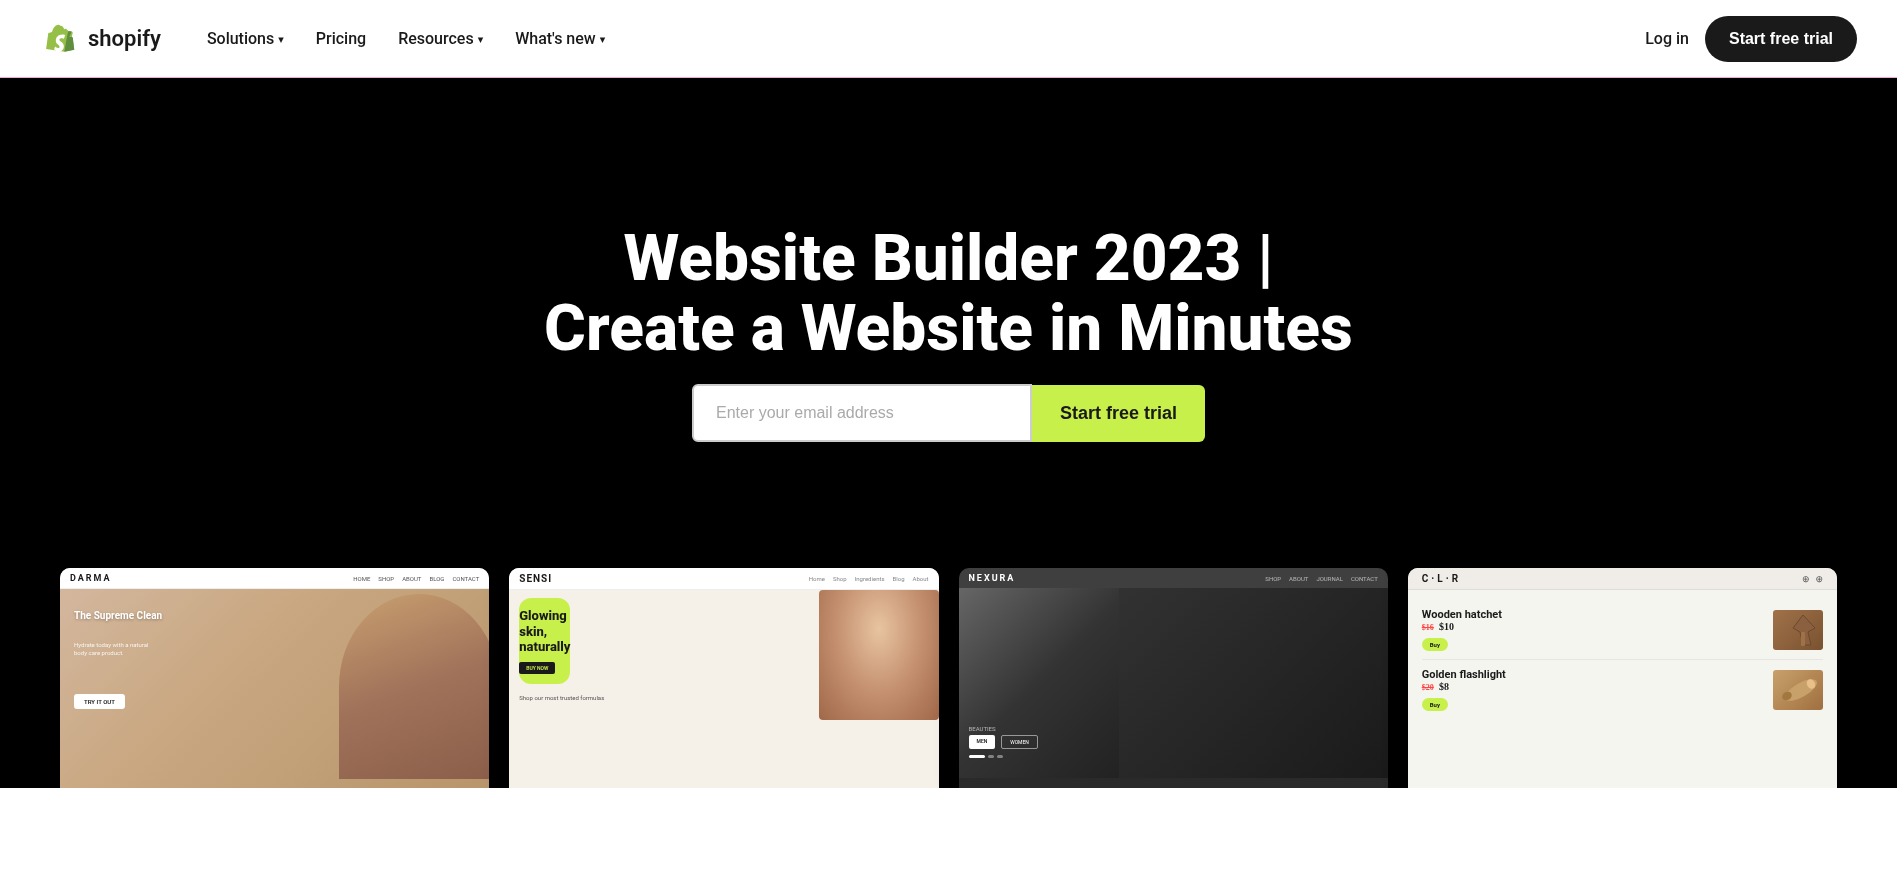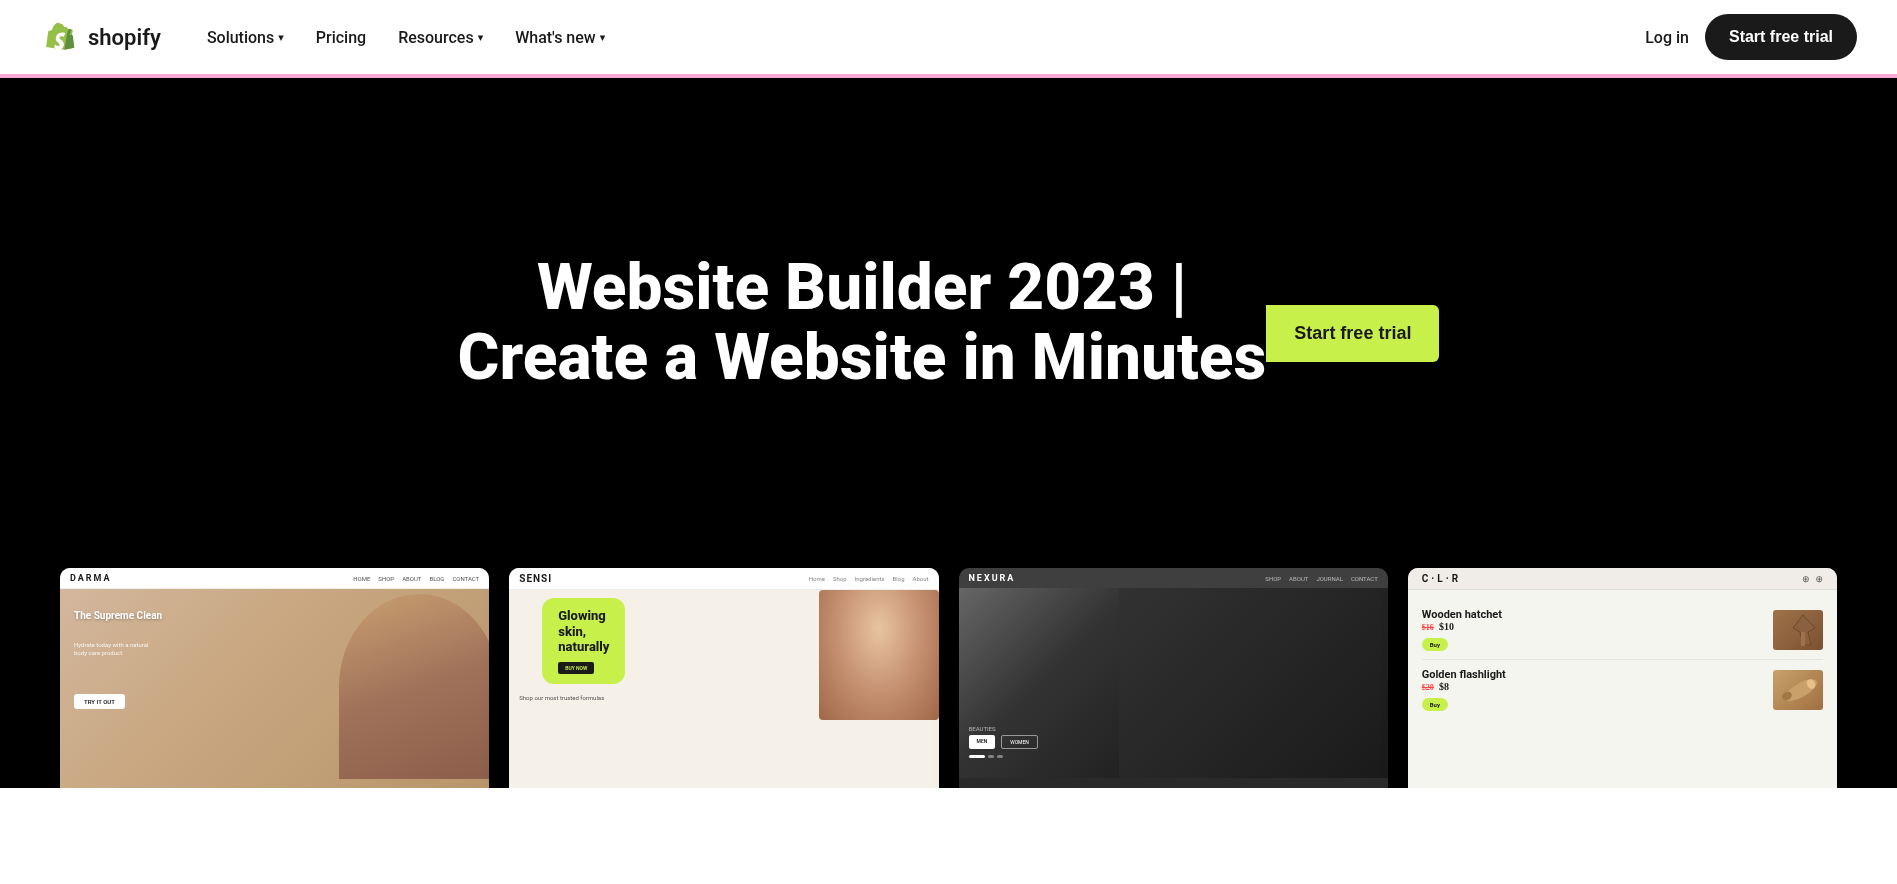--- a/index.html
+++ b/index.html
@@ -5,21 +5,21 @@
     * { margin: 0; padding: 0; box-sizing: border-box; }
     body { font-family: -apple-system, BlinkMacSystemFont, 'Segoe UI', Roboto, sans-serif; overflow-x: hidden; }
 
     
     .navbar {
       display: flex;
       align-items: center;
       padding: 0 40px;
       height: 78px;
       background: #fff;
-      border-bottom: 4px solid #f9a8d4;
+      border-bottom: 1px solid #f9a8d4;
       position: relative;
       z-index: 10;
     }
     .navbar-logo {
       display: flex;
       align-items: center;
       gap: 8px;
       margin-right: 32px;
       text-decoration: none;
     }
@@ -74,21 +74,21 @@
       font-weight: 600;
       cursor: pointer;
       white-space: nowrap;
     }
 
     
     .hero {
       background: #000;
       min-height: 490px;
       display: flex;
-      flex-direction: row;
+      flex-direction: column;
       align-items: center;
       justify-content: center;
       padding: 60px 40px 40px;
       text-align: center;
     }
     .hero-title {
       color: #fff;
       font-size: 64px;
       font-weight: 800;
       line-height: 1.1;
@@ -222,25 +222,24 @@
       font-size: 8px;
       display: flex;
       justify-content: space-between;
       align-items: center;
       border-bottom: 1px solid #eee;
     }
     .card-sensi-brand { font-size: 10px; font-weight: 700; letter-spacing: 1px; color: #1a1a1a; }
     .card-sensi-body { padding: 8px 10px; position: relative; height: 190px; overflow: hidden; }
     .card-sensi-green-box {
       background: #c8f04a;
-      padding: 10px 16px;
+      padding: 10px 0;
       border-radius: 12px;
       display: inline-block;
       margin-bottom: 6px;
-      margin-left: 23px;
     }
     .card-sensi-green-text { font-size: 13px; font-weight: 800; color: #1a1a1a; line-height: 1.2; }
     .card-sensi-green-btn {
       background: #1a1a1a;
       color: #c8f04a;
       font-size: 5px;
       padding: 3px 7px;
       border-radius: 2px;
       display: inline-block;
       margin-top: 4px;
@@ -404,20 +403,21 @@
     <button class="start-trial-btn-nav">Start free trial</button>
   </div>
 </nav>
 
 <section class="hero">
   <h1 class="hero-title">
     <span>Website Builder 2023 |</span><br>
     <span>Create a Website in Minutes</span>
   </h1>
   <div class="hero-cta">
+    <input class="email-input" type="email" placeholder="Enter your email address" style="">
     <button class="start-trial-btn-hero">Start free trial</button>
   </div>
 </section>
 
 <div class="preview-strip">
 
   <div class="store-card card-darma">
     <div class="card-darma-header">
       <span class="card-darma-brand">DARMA</span>
       <div class="card-darma-nav">

